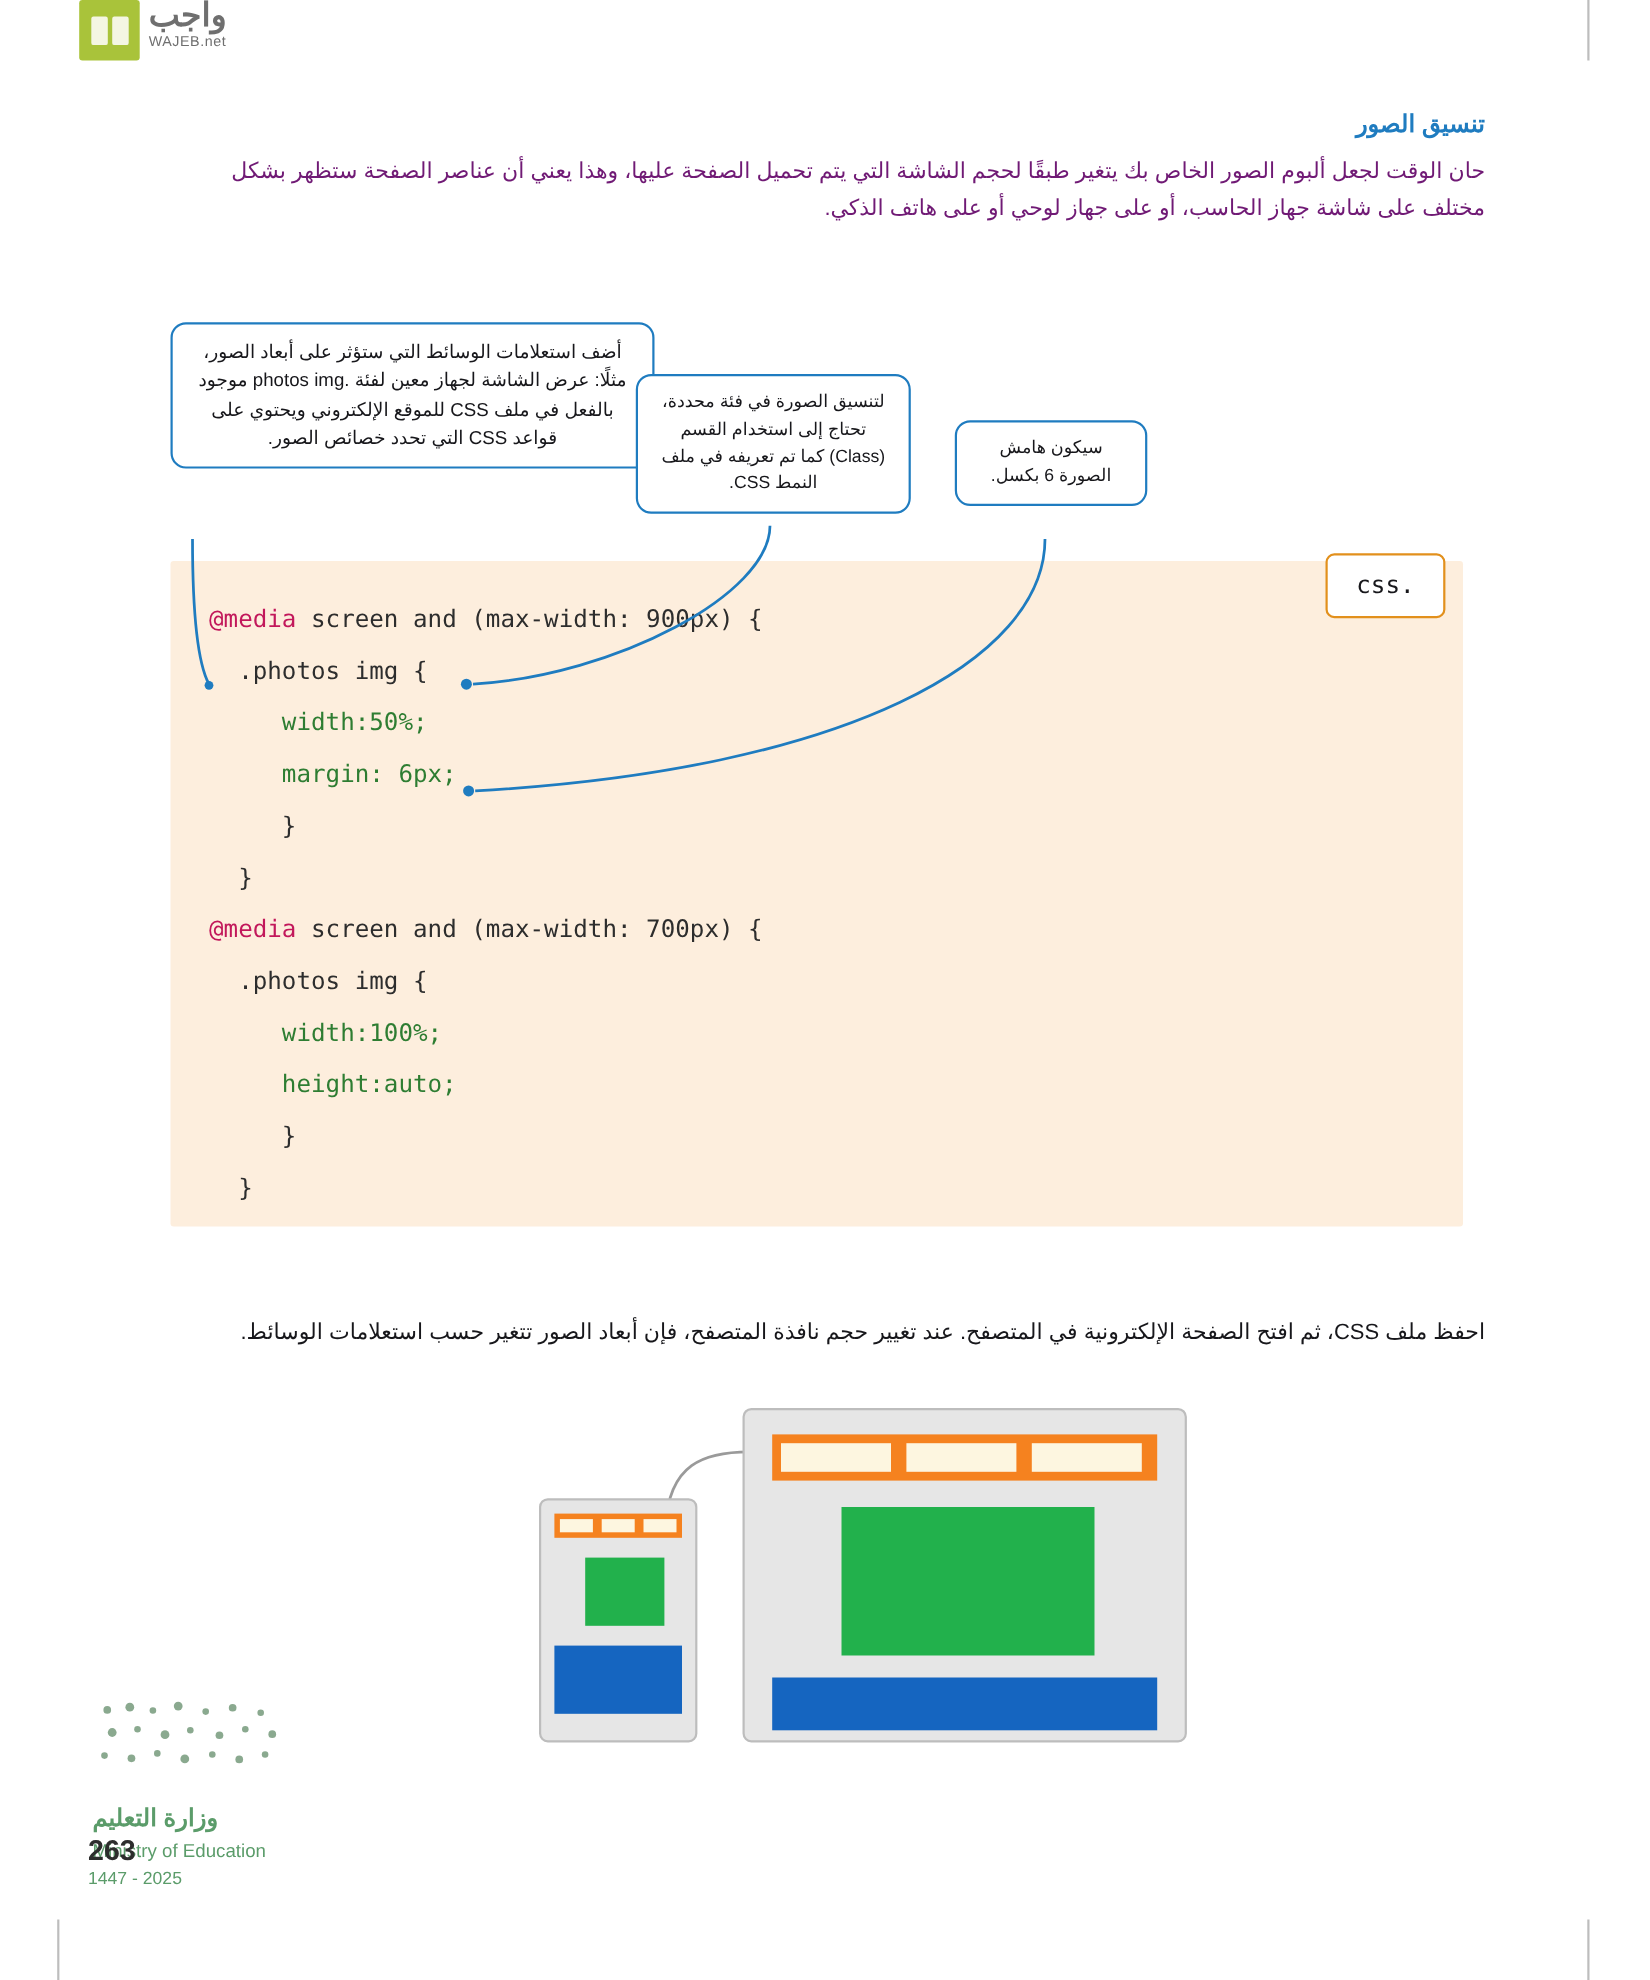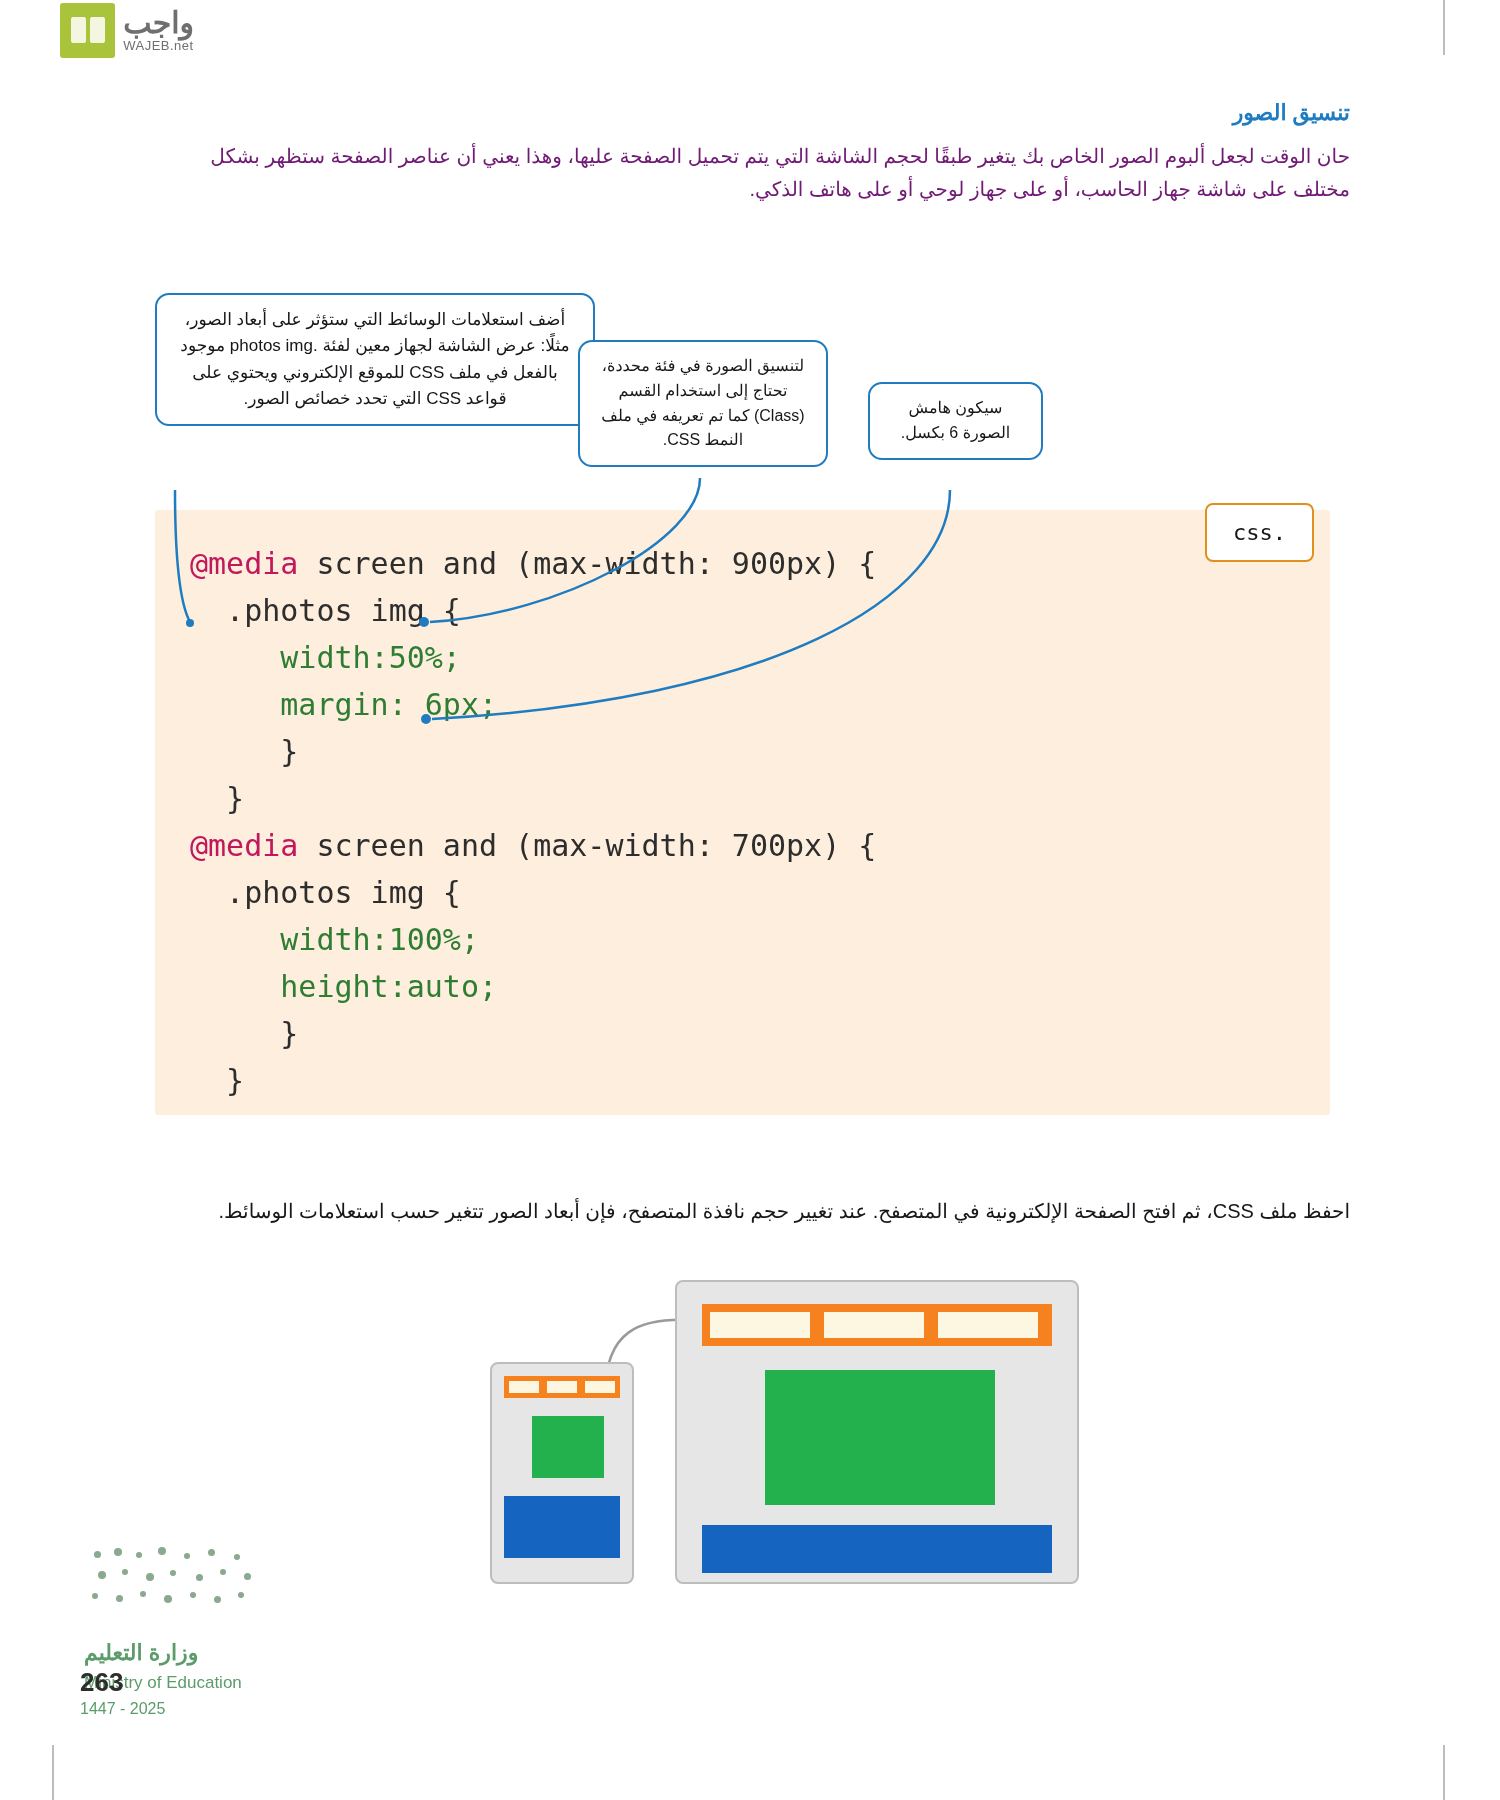--- a/index.html
+++ b/index.html
@@ -6,21 +6,21 @@
   body{
     width:1500px;height:1800px;
     background:#ffffff;
     font-family:"Liberation Sans", sans-serif;
     position:relative;
     overflow:hidden;
   }
   
   .wajeb-logo{
     position:absolute;top:0;left:0;width:200px;height:60px;
-    display:flex;align-items:center;
+    display:flex;padding-left:12px;
   }
   .wajeb-word{
     font-family:"Liberation Sans", sans-serif;
     font-weight:bold;color:#6f6f6f;font-size:30px;
     line-height:1;margin-right:6px;direction:rtl;
   }
   .wajeb-sub{
     font-size:13px;color:#6f6f6f;font-weight:normal;letter-spacing:0.5px;
   }
   .wajeb-badge{
@@ -65,21 +65,21 @@
   #callout-margin{left:868px;top:382px;width:175px;font-size:16px;}
 
   
   .code-card{
     position:absolute;left:155px;top:510px;width:1175px;height:605px;
     background:#fdeedd;border-radius:3px;overflow:hidden;
   }
   .code-pre{
     position:absolute;left:35px;top:30px;right:20px;
     font-family:"DejaVu Sans Mono","Liberation Mono",monospace;
-    font-size:30px;line-height:47px;direction:ltr;text-align:left;
+    font-size:22px;line-height:47px;direction:ltr;text-align:left;
     white-space:pre;margin:0;
   }
   .tok-at{color:#c2185b;}
   .tok-sel{color:#2d2d2d;}
   .tok-prop{color:#2e7d32;}
   .tok-plain{color:#2d2d2d;}
 
   .css-badge{
     position:absolute;left:1205px;top:503px;width:105px;height:55px;
     border:2px solid #e2901c;border-radius:8px;background:#ffffff;

